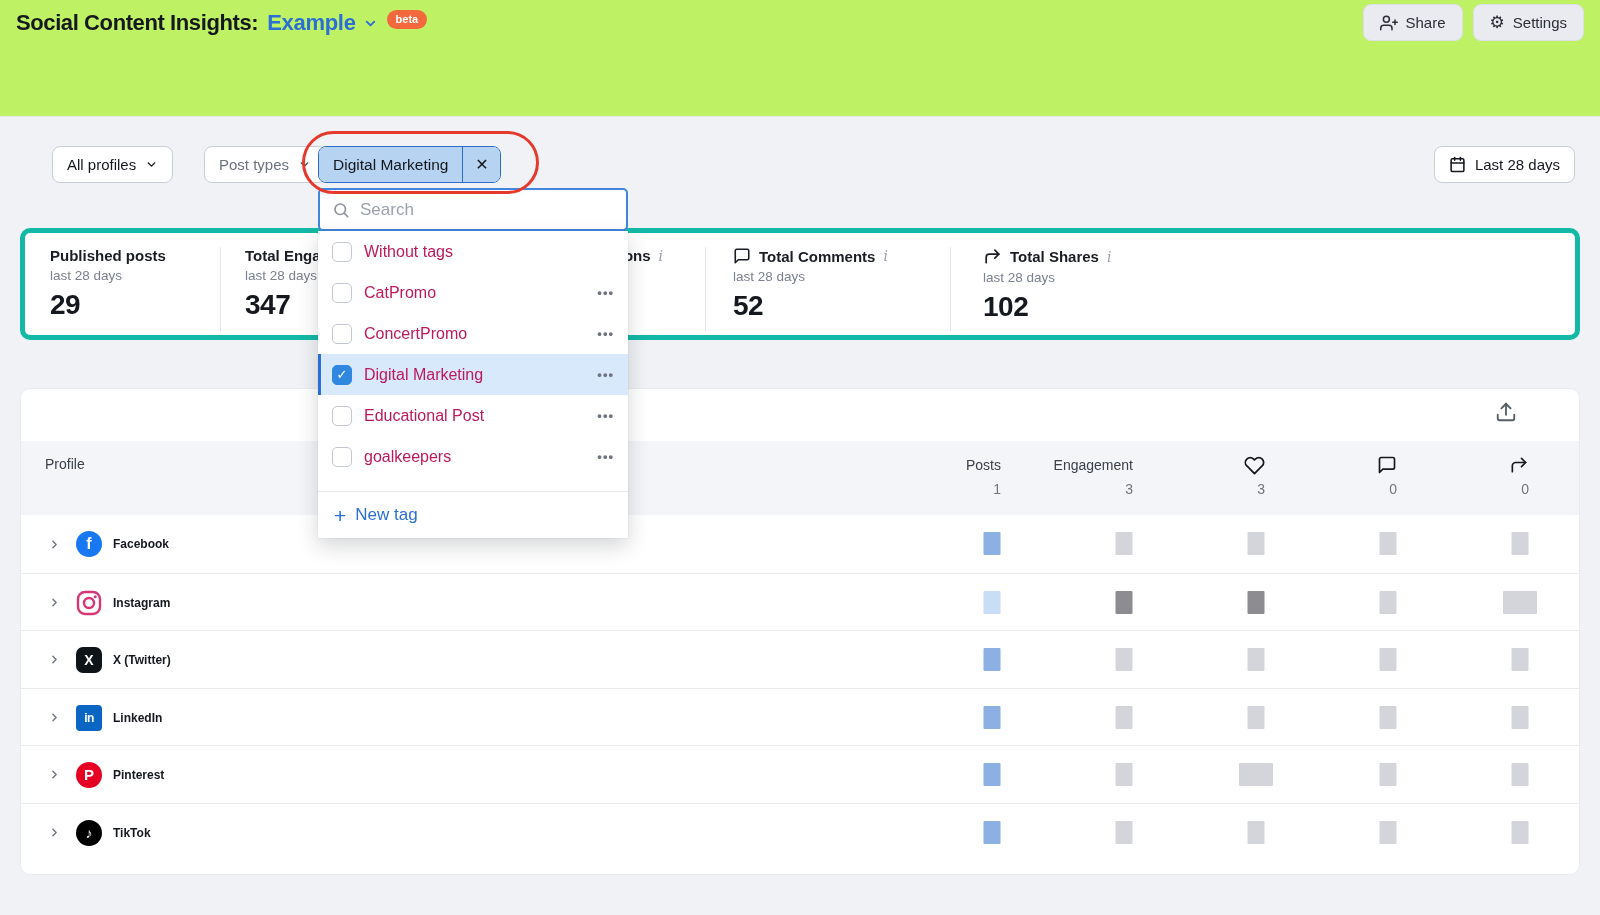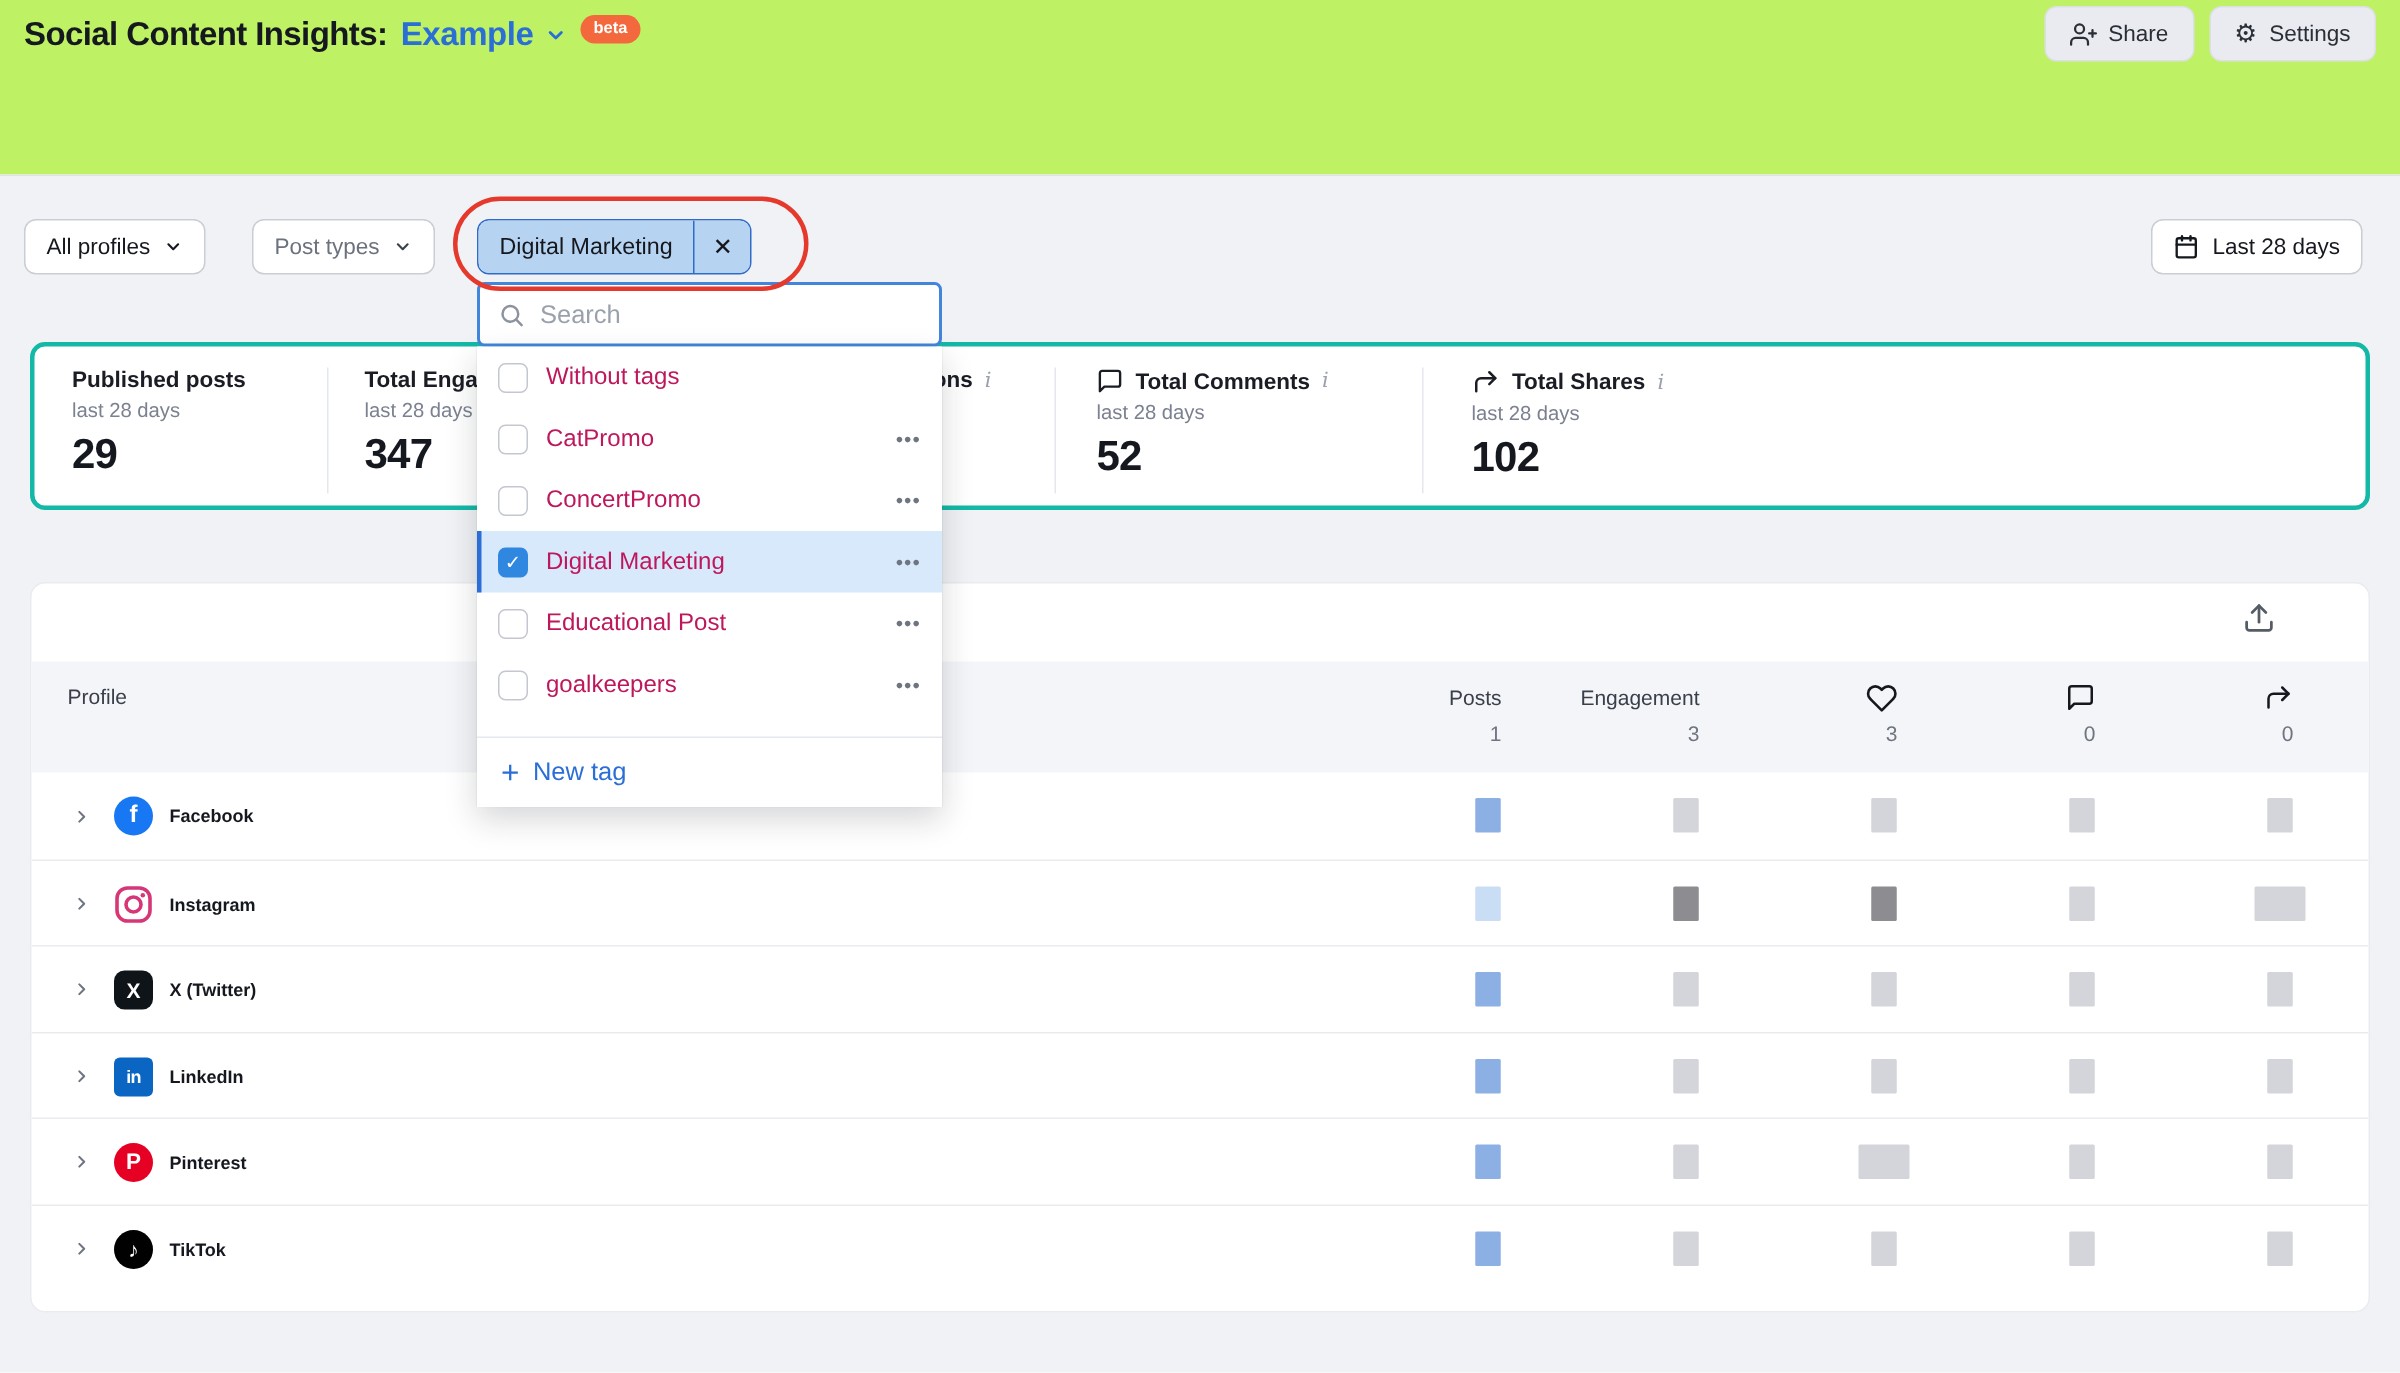--- a/index.html
+++ b/index.html
@@ -24,37 +24,37 @@
     background:#e9ebf0; border:1px solid #dcdfe5; border-radius:8px;
     font-size:15px; font-weight:500; color:#2a2e36; cursor:pointer; }
   .gear-glyph { font-size:17px; line-height:1; }
   .tabs { position:absolute; bottom:0; left:16px; display:flex; gap:30px; }
   .tab { font-size:16px; padding-bottom:13px; cursor:pointer; color:#15181e; }
   .tab.active { border-bottom:3px solid #2b6fd6; font-weight:500; }
 
   
   .outline-btn { position:absolute; top:146px; height:37px; display:flex; align-items:center;
     gap:9px; padding:0 14px; background:#fff; border:1px solid #c9cdd4; border-radius:8px;
-    font-size:15px; font-weight:500; cursor:pointer; z-index:6; }
+    font-size:15px; font-weight:500; cursor:pointer; z-index:6;margin-left:36px; }
   .profiles-btn { left:16px; color:#15181e; }
   .posttypes-btn { left:168px; color:#6b717d; }
   .date-btn { left:auto; right:25px; color:#15181e; }
   .tag-chip { position:absolute; top:146px; left:318px; height:37px; display:flex;
     border:1.5px solid #2e6cc9; border-radius:8px; overflow:hidden; z-index:6; cursor:pointer; }
   .tag-chip-label { background:#b7d3f2; display:flex; align-items:center; padding:0 14px;
     font-size:15.5px; color:#14171d; }
   .tag-chip-close { background:#b7d3f2; border-left:1.5px solid #2e6cc9; width:38px;
     display:flex; align-items:center; justify-content:center; font-size:16px; font-weight:700;
     color:#14171d; cursor:pointer; }
   .annotation-oval { position:absolute; left:302px; top:131px; width:237px; height:63px;
     border:3px solid #e4392c; border-radius:32px; z-index:100; pointer-events:none; }
 
   
   .summary-card { position:absolute; left:20px; top:228px; width:1560px; height:112px;
-    background:#fff; border:3px solid #14b8a6; border-radius:10px; z-index:1; }
+    background:#fff; border:5px solid #14b8a6; border-radius:10px; z-index:1; }
   .v-div { position:absolute; top:14px; height:84px; width:1px; background:#e4e7eb; }
   .metric { position:absolute; top:14px; }
   .m0 { left:25px; } .m1 { left:220px; } .m2 { left:515px; } .m3 { left:708px; } .m4 { left:958px; }
   .metric-label-row { display:flex; align-items:center; gap:8px; }
   .metric-label { font-size:15px; font-weight:600; color:#1a1d24; }
   .metric-sub { font-size:13.5px; color:#7b8190; margin-top:4px; }
   .metric-value { font-size:28px; font-weight:800; letter-spacing:-0.5px; color:#15181e; margin-top:6px; }
   .info-i { font-family:"DejaVu Serif",serif; font-style:italic; font-size:14px; color:#9aa1ad; cursor:pointer; }
 
   

